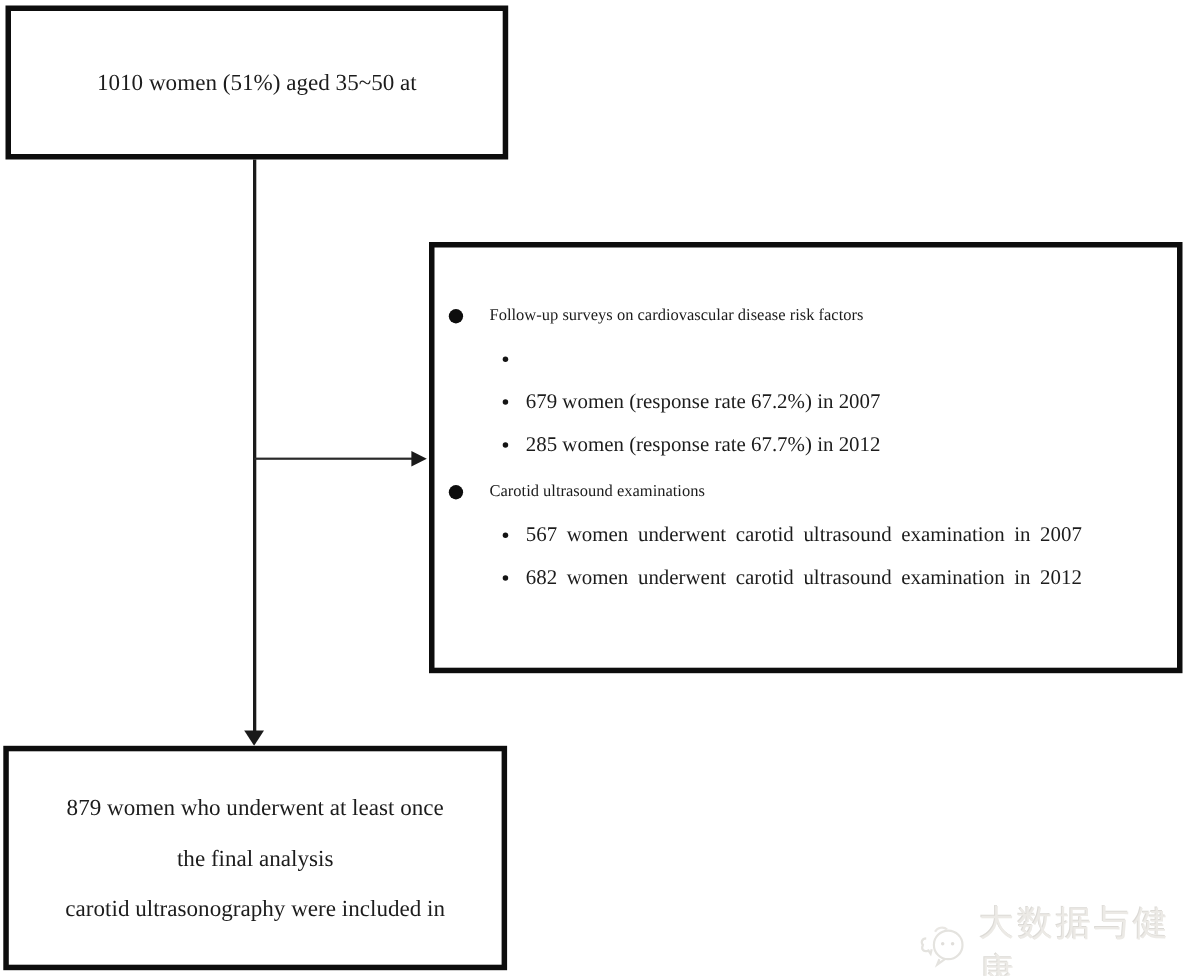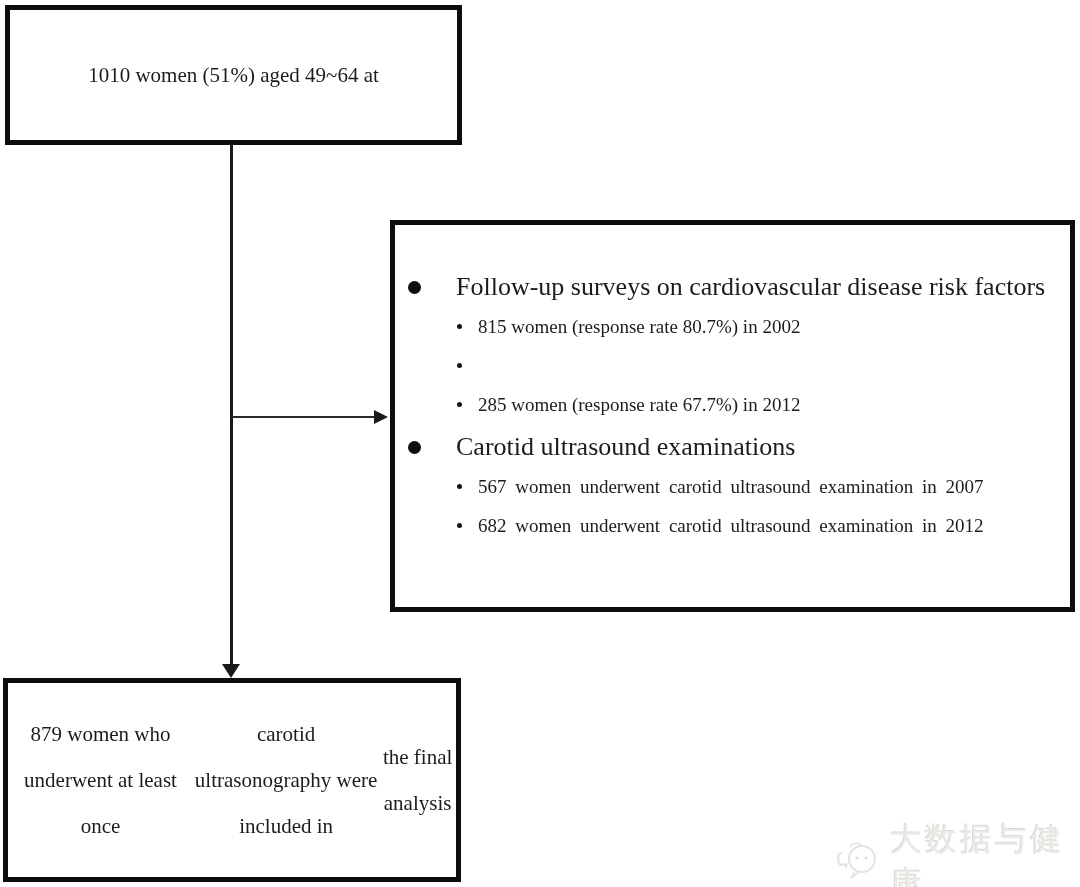--- a/index.html
+++ b/index.html
@@ -17,33 +17,32 @@
     background: #ffffff;
   }
   .top-box {
     left: 5px; top: 5px; width: 457px; height: 140px;
     display: flex; flex-direction: column; justify-content: center; align-items: center;
     font-size: 21px; line-height: 45px;
     text-align: center;
   }
   .bottom-box {
     left: 3px; top: 678px; width: 458px; height: 204px;
-    display: flex; flex-direction: row; justify-content: center; align-items: center;
+    display: flex; flex-direction: column; justify-content: center; align-items: center;
     font-size: 21px; line-height: 46px;
     text-align: center;
   }
   .right-box {
     left: 390px; top: 220px; width: 685px; height: 392px;
     padding-top: 42px;
   }
   .section-title-row {
     height: 40px; display: flex; align-items: center;
     margin-left: 13px;
-    font-size: 26px;
-    gap: 11px;
+    font-size: 15px;
   }
   .section-title-row + .item-row { margin-top: 0; }
   .big-bullet {
     width: 13px; height: 13px; border-radius: 50%;
     background: #0d0d0d; flex: 0 0 13px; margin-right: 24px;
   }
   .item-row {
     height: 39px; display: flex; align-items: center;
     margin-left: 62px;
     font-size: 19px;
@@ -90,40 +89,40 @@
     font-family: "Liberation Sans", "DejaVu Sans", sans-serif;
     color: #eceae6;
     text-shadow: -1px -1px 0 #dcdad6, 1px 1px 1px #ffffff;
   }
   .watermark-icon { margin-right: 8px; opacity: 0.9; }
 </style>
 </head>
 <body>
 
 <div class="box top-box">
-  <div>1010 women (51%) aged 49~64 at</div>
+  <div>1010 women (51%) aged 35~50 at</div>
 </div>
 
 <div class="v-line"></div>
 <div class="h-line"></div>
 <div class="arrow-right"></div>
 <div class="arrow-down"></div>
 
 <div class="box right-box">
 
   <div class="section-title-row">
     <span class="big-bullet"></span>
     <span>Follow-up surveys on cardiovascular disease risk factors</span>
   </div>
   <div class="item-row">
     <span class="small-bullet"></span>
-    <span>815 women (response rate 80.7%) in 2002</span>
   </div>
   <div class="item-row">
     <span class="small-bullet"></span>
+    <span>679 women (response rate 67.2%) in 2007</span>
   </div>
   <div class="item-row">
     <span class="small-bullet"></span>
     <span>285 women (response rate 67.7%) in 2012</span>
   </div>
 
   <div class="section-title-row sec2">
     <span class="big-bullet"></span>
     <span>Carotid ultrasound examinations</span>
   </div>
@@ -133,22 +132,22 @@
   </div>
   <div class="item-row">
     <span class="small-bullet"></span>
     <span class="spaced">682 women underwent carotid ultrasound examination in 2012</span>
   </div>
 
 </div>
 
 <div class="box bottom-box">
   <div>879 women who underwent at least once</div>
+  <div>the final analysis</div>
   <div>carotid ultrasonography were included in</div>
-  <div>the final analysis</div>
 </div>
 
 <div class="watermark">
   <span class="watermark-icon">
     <svg width="46" height="42" viewBox="0 0 46 42" fill="none">
       <path d="M6 14 C2 14 1 18 3 20 C1 24 4 27 8 25 L10 28 L11 24" stroke="#e2e0dc" stroke-width="2" fill="none"></path>
       <circle cx="26" cy="20" r="13" stroke="#e2e0dc" stroke-width="2" fill="none"></circle>
       <circle cx="21" cy="19" r="1.6" fill="#dddbd7"></circle>
       <circle cx="30" cy="19" r="1.6" fill="#dddbd7"></circle>
       <path d="M18 33 L16 38 L23 33" stroke="#e2e0dc" stroke-width="2" fill="none"></path>

